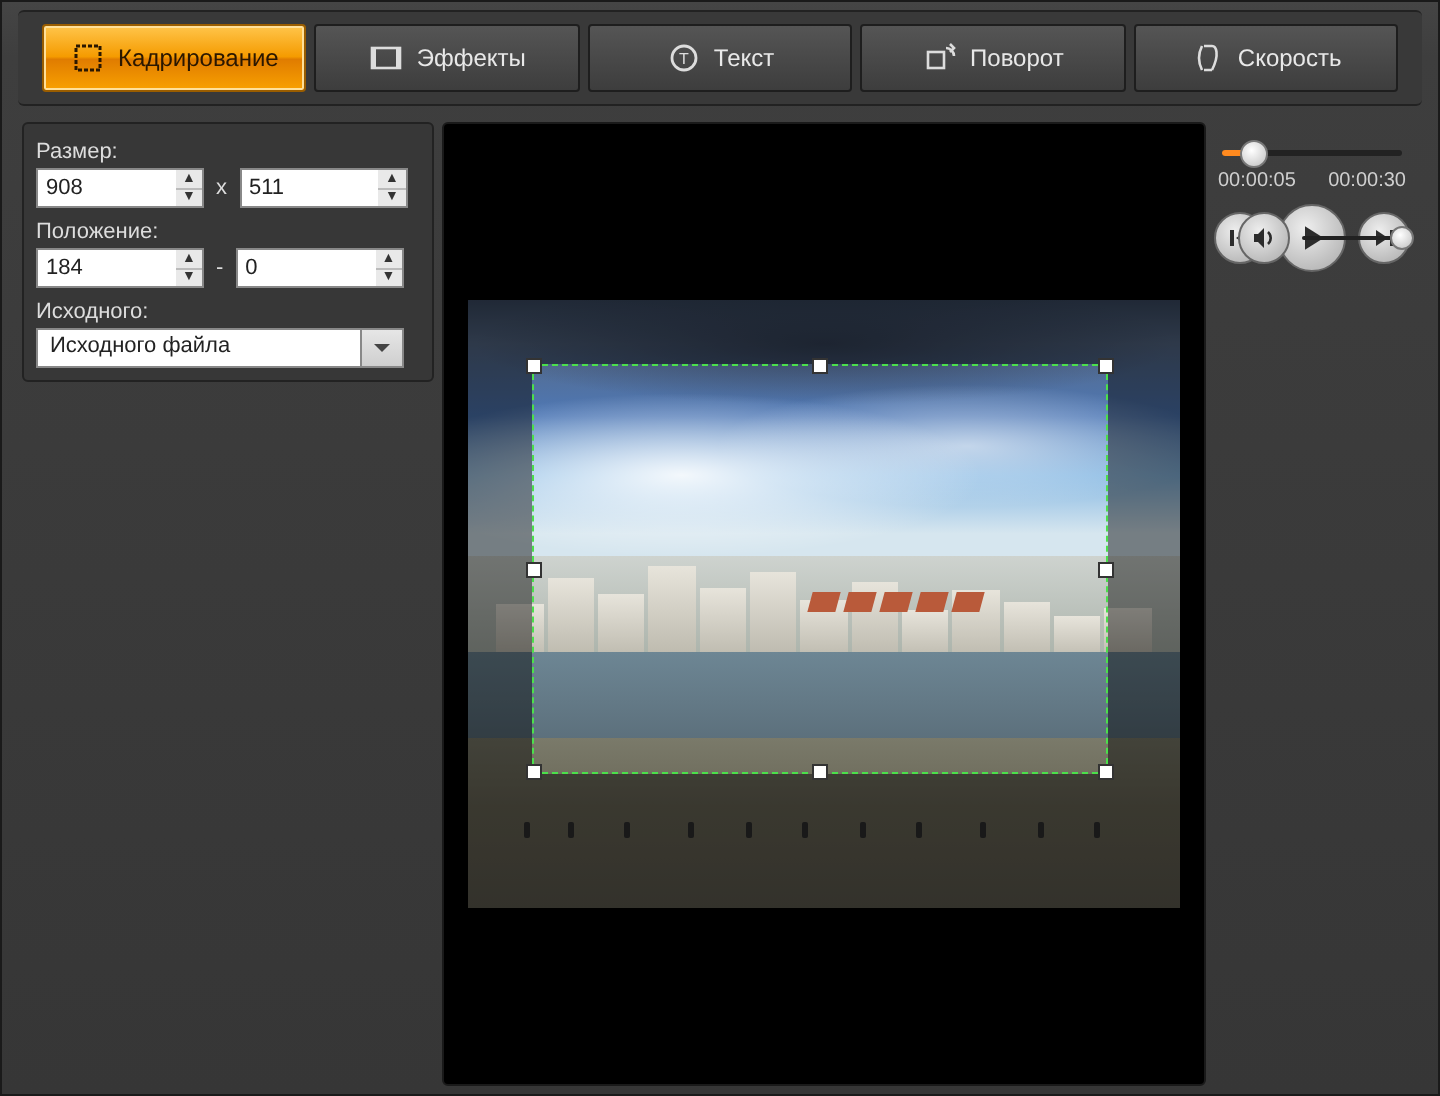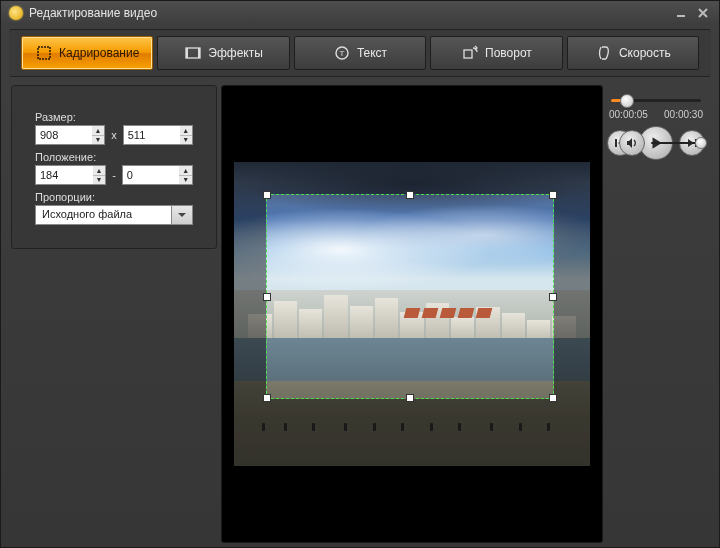--- a/index.html
+++ b/index.html
@@ -9,21 +9,21 @@
 .titlebar .title{flex:1;color:#e4e4e4;font-size:12px}
 .win-btn{width:16px;height:16px;display:flex;align-items:center;justify-content:center;cursor:pointer;color:#bbb}
 .win-btn svg{width:10px;height:10px}
 .tabs{padding:6px 12px;display:flex;gap:4px;background:#393939;border:1px solid #222;border-left:none;border-right:none;margin:4px 8px 0 8px;border-radius:3px}
 .tab{flex:1;height:32px;border:1px solid #1e1e1e;border-radius:2px;background:linear-gradient(#555,#3d3d3d);display:flex;align-items:center;justify-content:center;gap:6px;cursor:pointer;color:#e8e8e8;font-size:12px}
 .tab.active{background:linear-gradient(#ffc54b,#f59b00 48%,#e07c00 52%,#f9a100);color:#2a1700;border-color:#9a5d00;box-shadow:inset 0 0 0 1px #ffe09a}
 .tab-icon{width:18px;height:18px;display:flex;align-items:center;justify-content:center}
 .tab-icon svg{width:18px;height:18px}
 .content{flex:1;display:flex;padding:8px 10px 4px 10px;gap:4px}
 .panel-left{width:206px;display:flex;flex-direction:column;gap:4px}
-.panel-box{border:1px solid #222;border-radius:3px;padding:23px;background:#373737}
+.panel-box{border:1px solid #222;border-radius:3px;padding:6px;background:#373737}
 .check-row{background:linear-gradient(#4a4a4a,#3a3a3a);border:1px solid #222;border-radius:2px;padding:4px 6px;display:flex;align-items:center;gap:6px;font-weight:bold;color:#eee}
 .chk{width:13px;height:13px;background:#fff;border:1px solid #888;position:relative}
 .chk::after{content:"";position:absolute;left:2px;top:-1px;width:5px;height:8px;border:solid #2b7bd6;border-width:0 2px 2px 0;transform:rotate(40deg)}
 .lbl{color:#ddd;margin-top:2px}
 .row{display:flex;align-items:center;gap:4px;margin-top:2px}
 .spin{display:flex;width:84px;height:20px}
 .spin input{width:100%;border:1px solid #888;background:#fff;color:#222;font-size:11px;padding:2px 4px;box-sizing:border-box;border-right:none}
 .spin .arrows{width:16px;display:flex;flex-direction:column;border:1px solid #888;border-left:0;background:#e9e9e9}
 .spin .arrows span{flex:1;display:flex;align-items:center;justify-content:center;font-size:7px;color:#333;cursor:pointer;user-select:none;border-bottom:1px solid #bbb}
 .spin .arrows span:last-child{border-bottom:none}
@@ -71,34 +71,20 @@
 .vol-slider{position:relative;width:50px;height:12px}
 .vol-slider .track{top:5px;height:2px}
 .vol-slider .thumb{top:0;width:10px;height:10px}
 .footer{padding:8px 12px 10px 12px;display:flex;justify-content:flex-end;gap:8px;border-top:1px solid #2a2a2a;margin-top:4px}
 .btn{min-width:92px;height:26px;background:linear-gradient(#5a5a5a,#414141 48%,#383838 52%,#454545);border:1px solid #1e1e1e;border-radius:3px;color:#eaeaea;display:flex;align-items:center;justify-content:center;cursor:pointer;font-size:11px}
 </style>
 </head>
 <body>
 
 <div class="window">
-  <div class="titlebar">
-    <span class="app-icon"></span>
-    <span class="title">Редактирование видео</span>
-    <span class="win-btn">
-        <svg viewBox="0 0 10 10">
-          <rect x="1" y="7" width="8" height="2" fill="#bbb"></rect>
-        </svg>
-      </span>
-    <span class="win-btn">
-        <svg viewBox="0 0 10 10">
-          <path d="M1 1 L9 9 M9 1 L1 9" stroke="#bbb" stroke-width="2"></path>
-        </svg>
-      </span>
-  </div>
 
   <div class="tabs">
     <div class="tab active">
       <span class="tab-icon">
           <svg viewBox="0 0 18 18">
             <rect x="3" y="3" width="12" height="12" fill="none" stroke="#2a1700" stroke-width="1.5" stroke-dasharray="2 1"></rect>
           </svg>
         </span>
       <span>Кадрирование</span>
     </div>
@@ -173,21 +159,21 @@
           </div>
           <span class="sep">-</span>
           <div class="spin">
             <input value="0" style="">
             <div class="arrows">
                 <span>▲</span>
                 <span>▼</span>
               </div>
           </div>
         </div>
-        <div class="lbl" style="margin-top:6px">Пропорции:</div>
+        <div class="lbl" style="margin-top:6px">Исходного:</div>
         <div class="row">
           <div class="select">
             <div class="val">Исходного файла</div>
             <div class="dd">
                 <svg viewBox="0 0 8 8">
                   <path d="M0 2 L4 6 L8 2 Z" fill="#444"></path>
                 </svg>
               </div>
           </div>
         </div>

